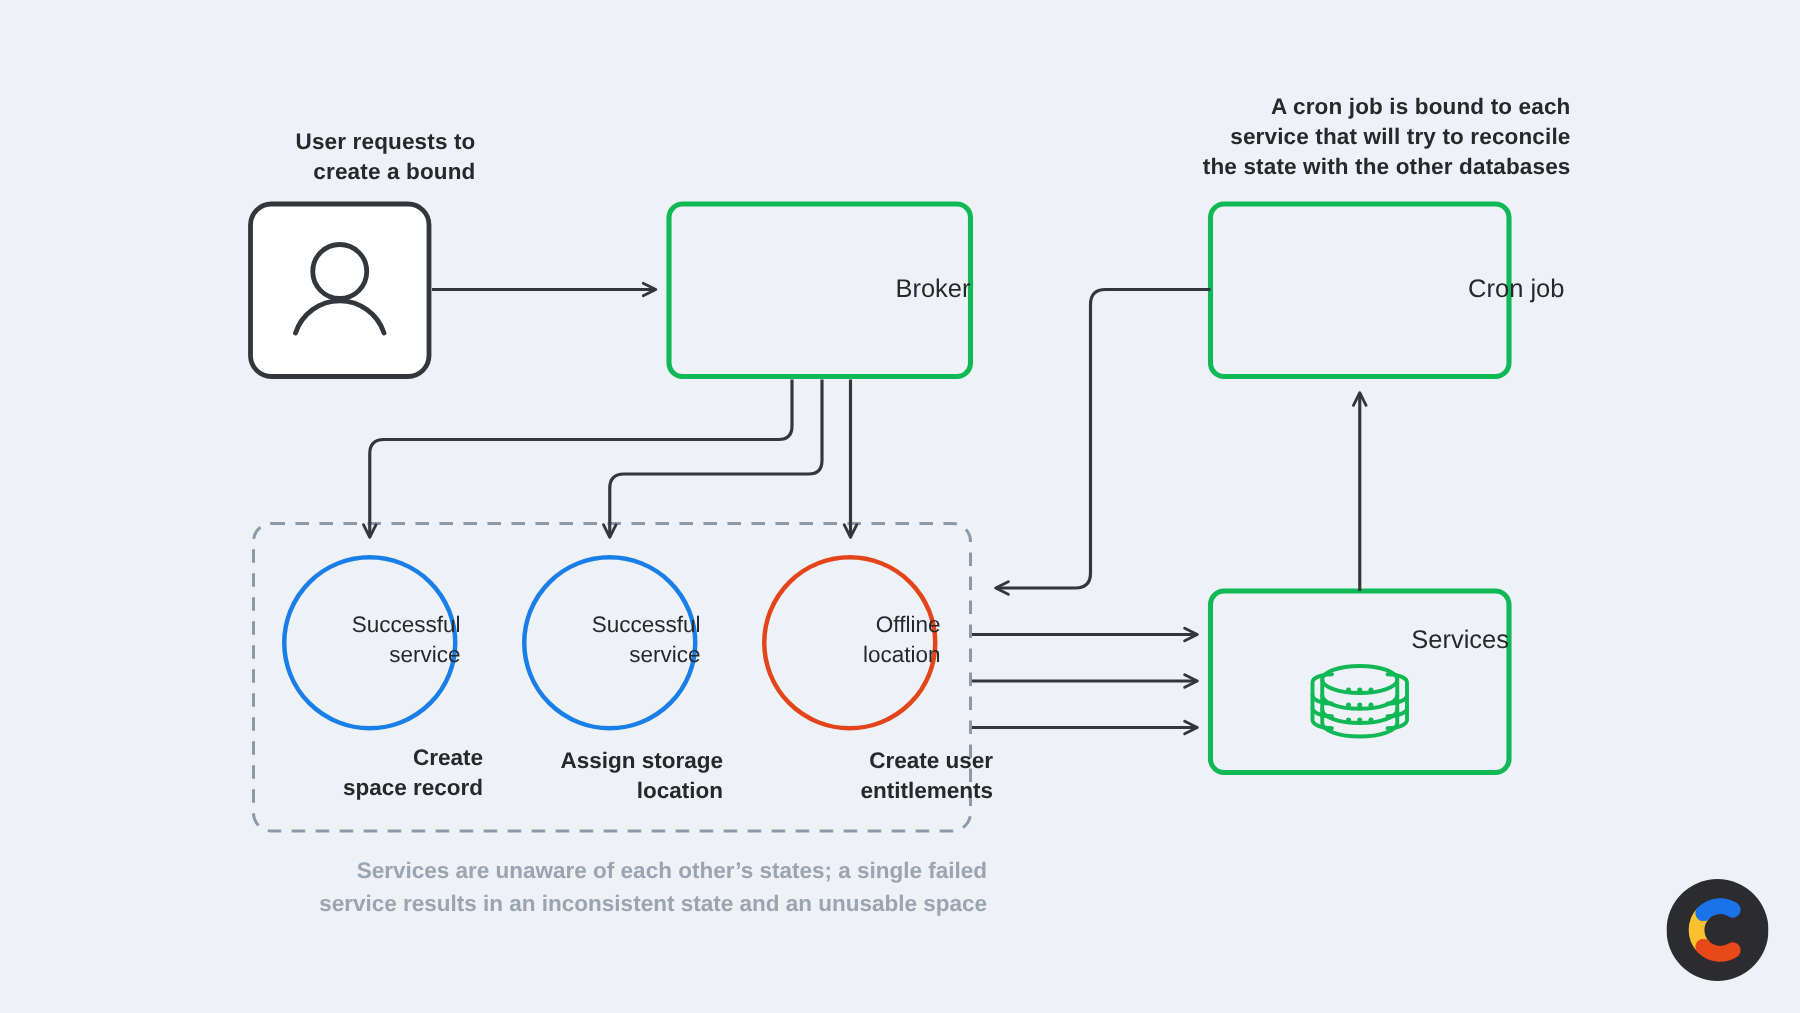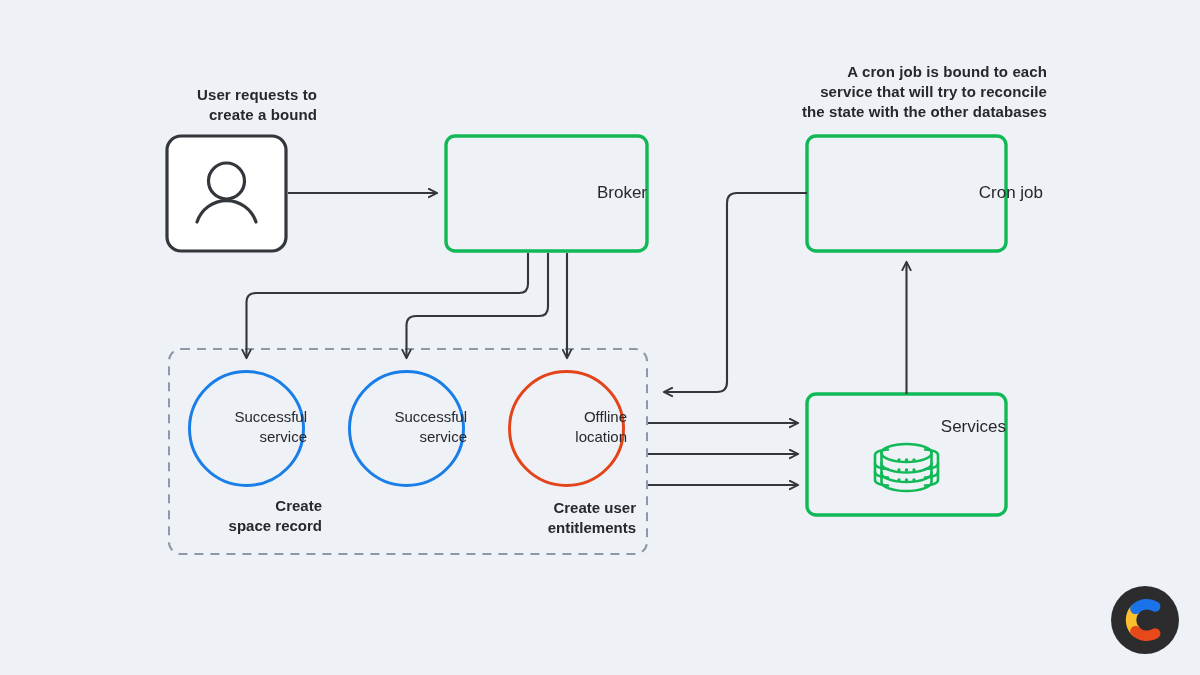--- a/index.html
+++ b/index.html
@@ -155,26 +155,30 @@
 
   <div class="node-text box-title" style="left:807px; top:416px; width:199px;">Services</div>
 
   <div class="node-text circle-title" style="left:186px; top:407px; width:121px;">Successful
 service</div>
   <div class="node-text sub-label" style="left:171px; top:496px; width:151px;">Create
 space record</div>
 
   <div class="node-text circle-title" style="left:346px; top:407px; width:121px;">Successful
 service</div>
+  <div class="node-text sub-label" style="left:331px; top:498px; width:151px;">Assign storage
+location</div>
 
   <div class="node-text circle-title" style="left:506px; top:407px; width:121px;">Offline
 location</div>
-  <div class="node-text sub-label" style="left:485px; top:498px; width:151px;">Create user
+  <div class="node-text sub-label" style="left:511px; top:498px; width:151px;">Create user
 entitlements</div>
 
+  <div class="node-text footnote" style="left:158px; top:570px; width:500px;">Services are unaware of each other’s states; a single failed
+service results in an inconsistent state and an unusable space</div>
 
   <div class="logo-wrap">
     <svg viewBox="0 0 68 68" width="68" height="68">
       <circle cx="34" cy="34" r="34" fill="#2c2c2e"></circle>
 
       <path d="M24.6 22.8 a16 16 0 0 0 0 22.4" fill="none" stroke="#fbc02d" stroke-width="10.5" stroke-linecap="round"></path>
 
       <path d="M24.6 22.8 a16 16 0 0 1 19.6 -2.3" fill="none" stroke="#1a73e8" stroke-width="10.5" stroke-linecap="round"></path>
 
       <path d="M24.6 45.2 a16 16 0 0 0 19.6 2.3" fill="none" stroke="#e8491b" stroke-width="10.5" stroke-linecap="round"></path>

